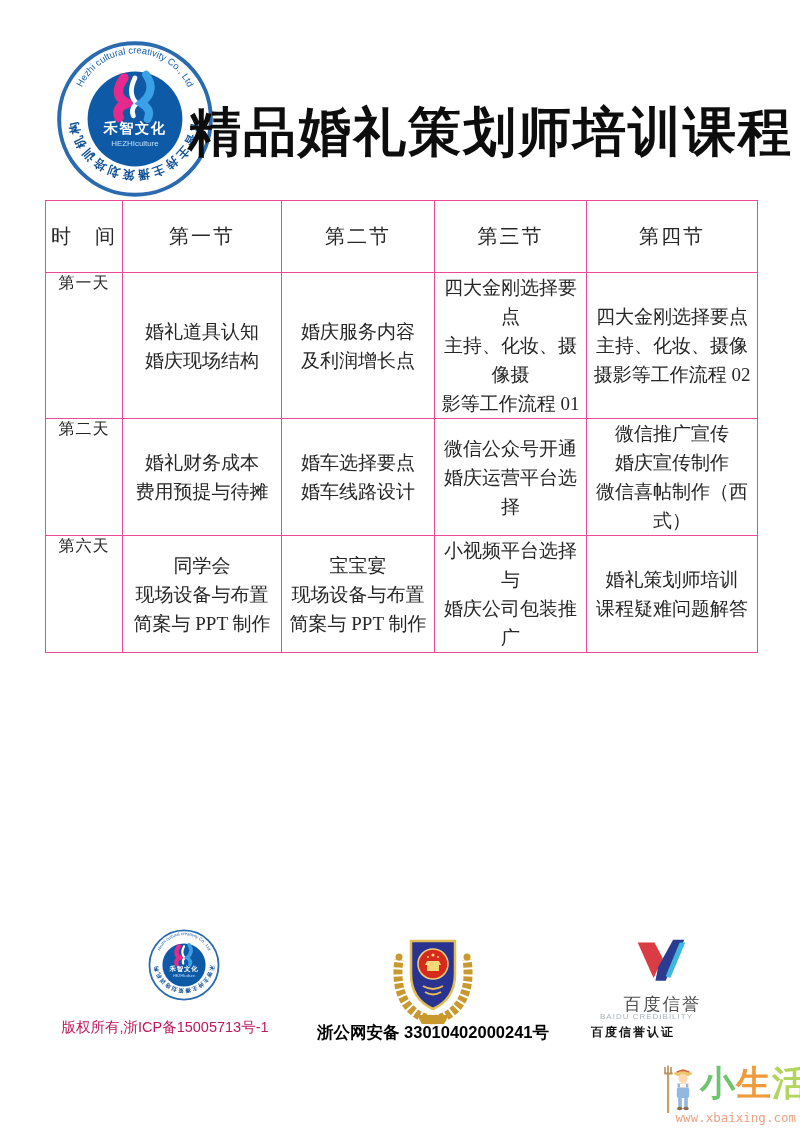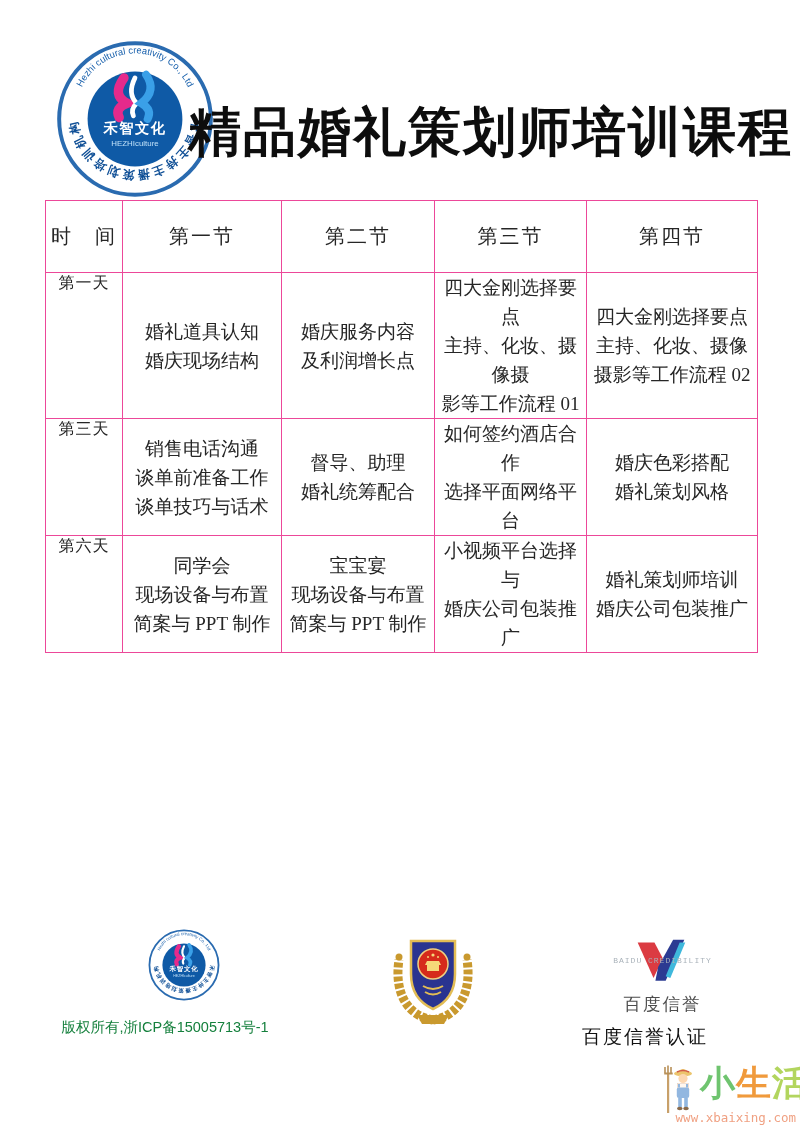--- a/index.html
+++ b/index.html
@@ -20,31 +20,31 @@
   .course-table th{font-size:20px;letter-spacing:2px;vertical-align:middle;white-space:pre-line;}
   .td-day{font-size:16px;letter-spacing:1px;vertical-align:top;padding-top:26px;}
   .td-cell{font-size:19px;line-height:29px;vertical-align:middle;white-space:pre-line;margin-left:44px;}
   .row-h{height:72px;} .row-1{height:93px;} .row-2{height:98px;} .row-3{height:94px;}
   .row-4{height:98px;} .row-5{height:95px;} .row-6{height:93px;}
 
   
   .sans{font-family:"Liberation Sans","DejaVu Sans",sans-serif;}
   .logo-footer{position:absolute;left:148px;top:929px;width:72px;height:72px;}
   .copyright{position:absolute;left:55px;top:1018px;width:220px;text-align:center;
-             font-size:14.5px;color:#15803d;}
+             font-size:14.5px;color:#be185d;}
   .badge-svg{position:absolute;left:382px;top:924px;width:102px;height:102px;}
   .police-no{position:absolute;left:305px;top:1022px;width:256px;text-align:center;
              font-size:16.5px;font-weight:bold;color:#000;}
   .baidu-v{position:absolute;left:630px;top:936px;width:62px;height:56px;}
   .baidu-cn{position:absolute;left:600px;top:992px;width:125px;text-align:center;
             font-size:17.5px;letter-spacing:2px;color:#4d4d4d;}
-  .baidu-en{position:absolute;left:600px;top:956px;width:125px;text-align:center;
-            font-size:8px;letter-spacing:1px;color:#a9b2ba;font-family:Liberation Mono, monospace;}
-  .baidu-cert{position:absolute;left:580px;top:1024px;width:130px;text-align:center;
-              font-size:19px;font-weight:normal;letter-spacing:2px;color:#111;}
+  .baidu-en{position:absolute;left:600px;top:1012px;width:125px;text-align:left;
+            font-size:8px;letter-spacing:1px;color:#a9b2ba;}
+  .baidu-cert{position:absolute;left:568px;top:1024px;width:130px;text-align:center;
+              font-size:12px;font-weight:bold;letter-spacing:2px;color:#111;}
 
   
   .watermark{position:absolute;left:660px;top:1064px;width:136px;height:60px;}
   .wm-row{display:flex;align-items:flex-start;}
   .farmer-svg{width:40px;height:52px;flex:0 0 auto;}
   .wm-chars{font-size:35px;line-height:40px;font-weight:bold;letter-spacing:1px;white-space:nowrap;}
   .wm-c1{color:#6fc46f;} .wm-c2{color:#f09a3c;} .wm-c3{color:#b2d55e;}
   .wm-url{margin-top:-6px;text-align:right;font-size:12.5px;color:#f0a183;
           font-family:"DejaVu Sans Mono","Liberation Mono",monospace;}
 </style>
@@ -104,44 +104,44 @@
 婚庆现场结构</td>
       <td class="td-cell">婚庆服务内容
 及利润增长点</td>
       <td class="td-cell">四大金刚选择要点
 主持、化妆、摄像摄
 影等工作流程 01</td>
       <td class="td-cell">四大金刚选择要点
 主持、化妆、摄像
 摄影等工作流程 02</td>
     </tr>
-    <tr class="row-3">
-      <td class="td-day">第三天</td>
-      <td class="td-cell">销售电话沟通
-谈单前准备工作
-谈单技巧与话术</td>
-      <td class="td-cell">督导、助理
-婚礼统筹配合</td>
-      <td class="td-cell">如何签约酒店合作
-选择平面网络平台</td>
-      <td class="td-cell">婚庆色彩搭配
-婚礼策划风格</td>
+    <tr class="row-2">
+      <td class="td-day">第二天</td>
+      <td class="td-cell">婚礼财务成本
+费用预提与待摊</td>
+      <td class="td-cell">婚车选择要点
+婚车线路设计</td>
+      <td class="td-cell">微信公众号开通
+婚庆运营平台选择</td>
+      <td class="td-cell">微信推广宣传
+婚庆宣传制作
+微信喜帖制作（西式）</td>
     </tr>
     <tr class="row-6">
       <td class="td-day">第六天</td>
       <td class="td-cell">同学会
 现场设备与布置
 简案与 PPT 制作</td>
       <td class="td-cell">宝宝宴
 现场设备与布置
 简案与 PPT 制作</td>
       <td class="td-cell">小视频平台选择与
 婚庆公司包装推广</td>
       <td class="td-cell">婚礼策划师培训
-婚庆公司包装推广</td>
+课程疑难问题解答</td>
     </tr>
   </tbody>
     </table>
 
   <svg class="logo-footer" viewBox="0 0 100 100">
     <use href="#hezhi-logo"></use>
   </svg>
   <div class="copyright sans">版权所有,浙ICP备15005713号-1</div>
 
   <svg class="badge-svg" viewBox="0 0 100 102">
@@ -153,20 +153,21 @@
     <path d="M28,17 L72,17 L72,50 Q72,75 50,85 Q28,75 28,50 Z" fill="#2a3490" stroke="#e3bd55" stroke-width="2.5"></path>
     <circle cx="50" cy="40" r="15" fill="#d62b1b" stroke="#f0d080" stroke-width="1.5"></circle>
     <path d="M42,41 L58,41 L56,37 L44,37 Z" fill="#f6d879"></path>
     <rect x="44" y="41" width="12" height="6" fill="#f6d879"></rect>
     <circle cx="50" cy="31" r="1.6" fill="#f6d879"></circle>
     <circle cx="45" cy="33" r="1" fill="#f6d879"></circle>
     <circle cx="55" cy="33" r="1" fill="#f6d879"></circle>
     <path d="M40,62 Q50,68 60,62" stroke="#e3bd55" stroke-width="2" fill="none"></path>
     <path d="M42,68 Q50,73 58,68" stroke="#e3bd55" stroke-width="2" fill="none"></path>
   </svg>
+  <div class="police-no sans">浙公网安备 33010402000241号</div>
 
   <svg class="baidu-v" viewBox="0 0 64 60">
     <path d="M7,7 L25,7 L34,24 L24,45 Z" fill="#db3b42"></path>
     <path d="M29,33 L45,4 L57,4 L37,48 L26,48 Z" fill="#2c3b92"></path>
     <path d="M52,7 L58,7 L42,45 L37,43 Z" fill="#3fb8dc"></path>
   </svg>
   <div class="baidu-cn sans">百度信誉</div>
   <div class="baidu-en sans">BAIDU CREDIBILITY</div>
   <div class="baidu-cert sans">百度信誉认证</div>
 

